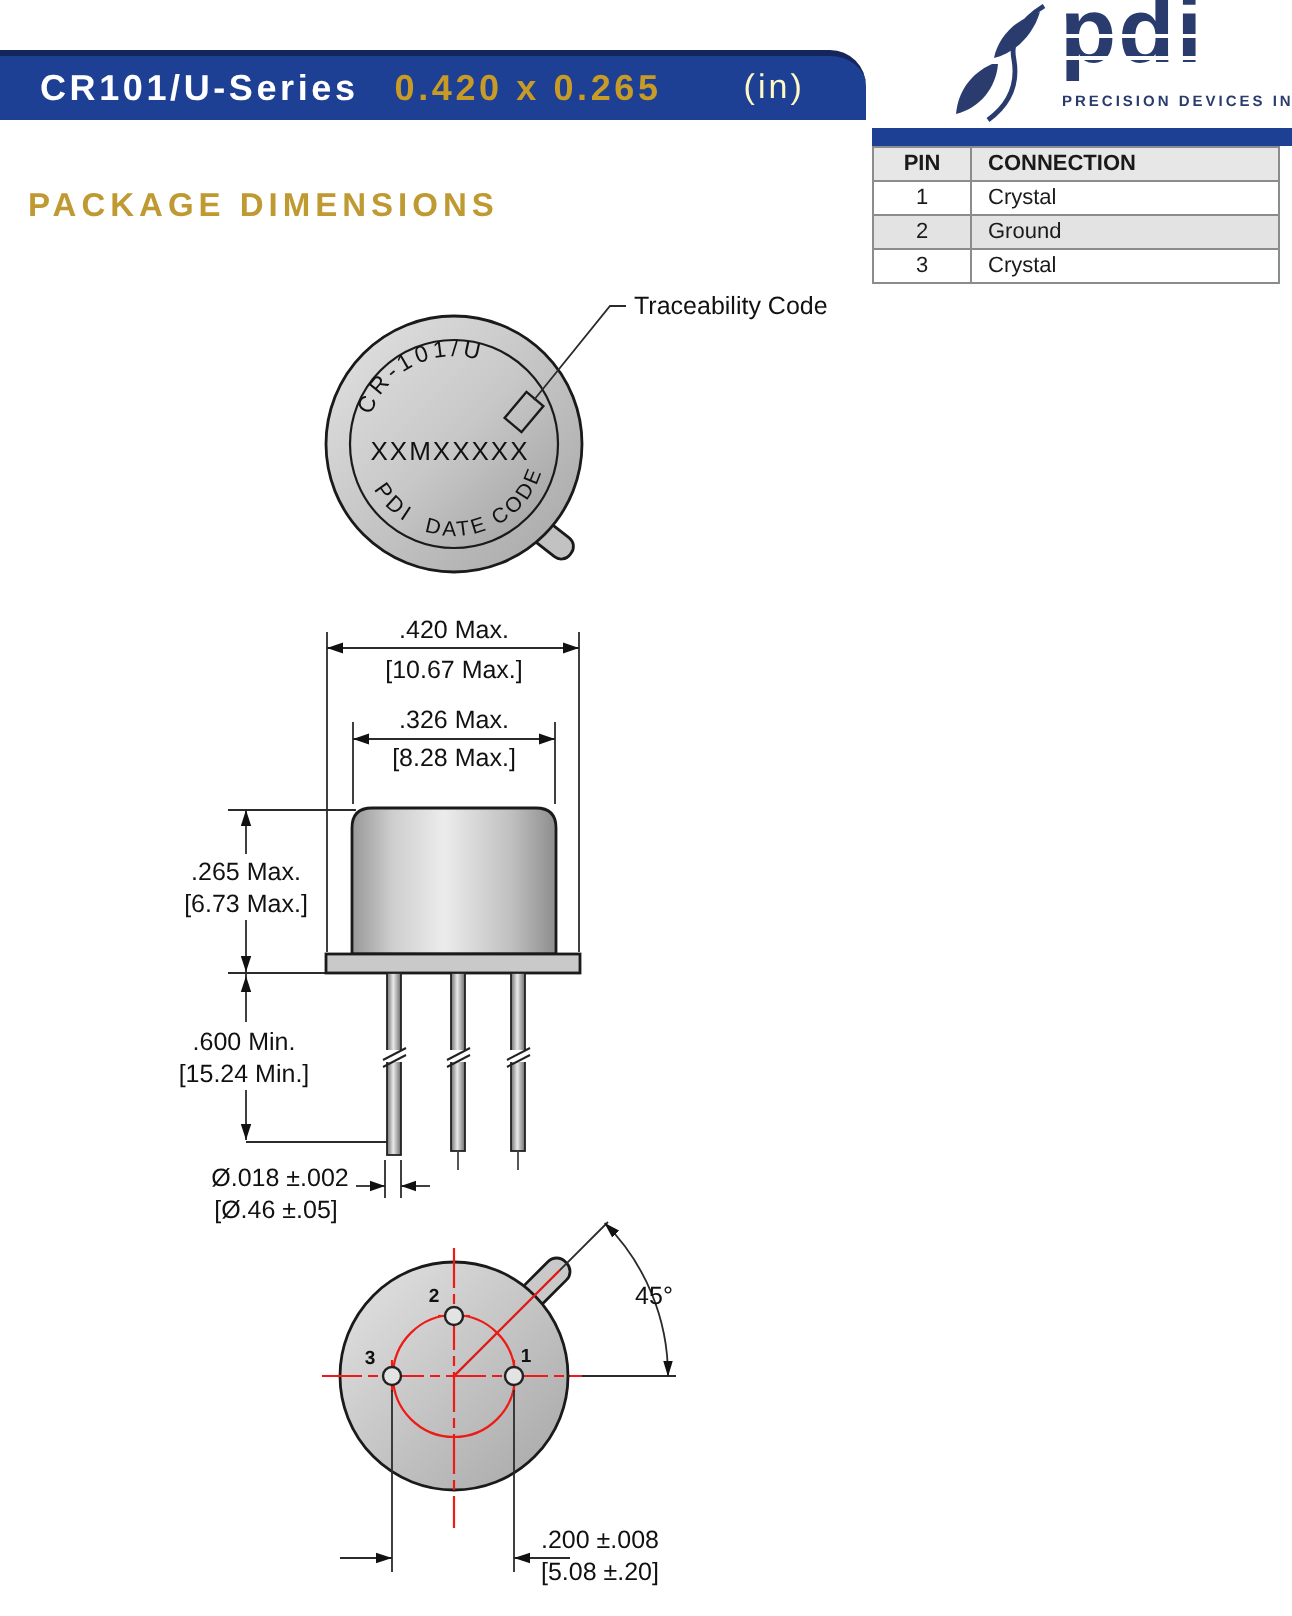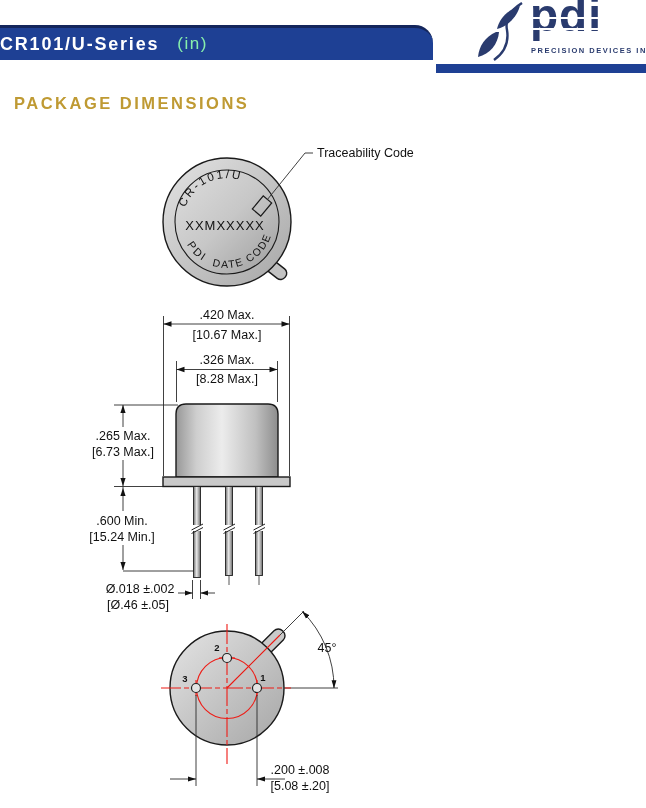--- a/index.html
+++ b/index.html
@@ -1,24 +1,24 @@
 <!DOCTYPE html>
 <html><head>
 <meta charset="utf-8">
 <style>
   html,body{margin:0;padding:0;background:#fff;}
   .page{position:relative;width:646px;height:808px;background:#fff;overflow:hidden;
         font-family:"Liberation Sans", sans-serif;}
   
   .header-bar{position:absolute;left:0;top:25px;width:433px;height:35px;
       background:#1e4094;border-top:3px solid #14265c;border-radius:0 18px 0 0;
-      display:flex;align-items:center;gap:18px;box-sizing:border-box;text-align:center;}
+      display:flex;align-items:center;gap:18px;padding-left:20px;box-sizing:border-box;text-align:center;}
   .hdr-series{color:#ffffff;font-weight:bold;font-size:18px;letter-spacing:1.8px;}
   .hdr-size{color:#c79b25;font-weight:bold;font-size:18px;letter-spacing:1.8px;}
-  .hdr-unit{color:#86efac;font-size:17px;letter-spacing:1.5px;}
+  .hdr-unit{color:#fef9c3;font-size:17px;letter-spacing:1.5px;margin-left:23px;}
   .section-title{position:absolute;left:14px;top:82px;color:#bf9a33;font-weight:bold;
       font-size:16.5px;letter-spacing:2.5px;margin-top:12px;}
   
   .logo{position:absolute;right:0;top:0;width:170px;height:62px;}
   .logo-icon{position:absolute;left:2px;top:2px;}
   .logo-word{position:absolute;left:54px;top:-12px;font-size:46px;font-weight:bold;
       color:#2a3b6e;letter-spacing:1px;}
   .logo-stripe{position:absolute;left:56px;width:108px;height:2px;background:#fff;}
   .logo-tag{position:absolute;left:55px;top:46px;font-size:7.5px;letter-spacing:1.5px;
       color:#2a3b6e;font-weight:bold;white-space:nowrap;}
@@ -40,38 +40,59 @@
   .edge{stroke:#1a1a1a;stroke-width:1.4;}
   .redln{stroke:#ee1b15;stroke-width:1.1;fill:none;}
 </style>
 </head>
 <body>
 
 <div class="page">
 
   <div class="header-bar">
     <span class="hdr-series">CR101/U-Series</span>
+    <span class="hdr-size">0.420 x 0.265</span>
     <span class="hdr-unit">(in)</span>
   </div>
 
   <div class="logo">
     <svg class="logo-icon" width="52" height="60" viewBox="0 0 52 60">
       <path d="M44,1 C31,9 27,18 29,28 C31,40 27,50 16,58" fill="none" stroke="#2a3b6e" stroke-width="2.4"></path>
       <path d="M42,4 C29,8 21,17 19,27 C28,25 38,17 42,4 Z" fill="#2a3b6e"></path>
       <path d="M18,30 C7,35 1,44 0,55 C12,52 20,42 21,30 Z" fill="#2a3b6e"></path>
     </svg>
     <div class="logo-word">pdi</div>
     <div class="logo-stripe" style="top:17px"></div>
     <div class="logo-stripe" style="top:28px"></div>
     <div class="logo-tag">PRECISION DEVICES INC</div>
   </div>
 
   <div class="section-title">PACKAGE DIMENSIONS</div>
 
   <div class="tbl-bar"></div>
+  <table class="pin-table">
+    <tbody>
+        <tr>
+      <th class="c-pin">PIN</th>
+      <th class="c-conn">CONNECTION</th>
+    </tr>
+    <tr>
+      <td class="c-pin">1</td>
+      <td class="c-conn">Crystal</td>
+    </tr>
+    <tr class="shade">
+      <td class="c-pin">2</td>
+      <td class="c-conn">Ground</td>
+    </tr>
+    <tr>
+      <td class="c-pin">3</td>
+      <td class="c-conn">Crystal</td>
+    </tr>
+  </tbody>
+    </table>
 
   <svg class="drawing" viewBox="0 0 646 808">
     <defs>
       <linearGradient id="gCan" x1="0" y1="0" x2="1" y2="1">
         <stop offset="0" stop-color="#e4e4e4"></stop>
           <stop offset="1" stop-color="#a6a6a6"></stop>
       </linearGradient>
       <linearGradient id="gCanIn" x1="0" y1="0" x2="1" y2="1">
         <stop offset="0" stop-color="#dedede"></stop>
           <stop offset="0.5" stop-color="#c7c7c7"></stop>

